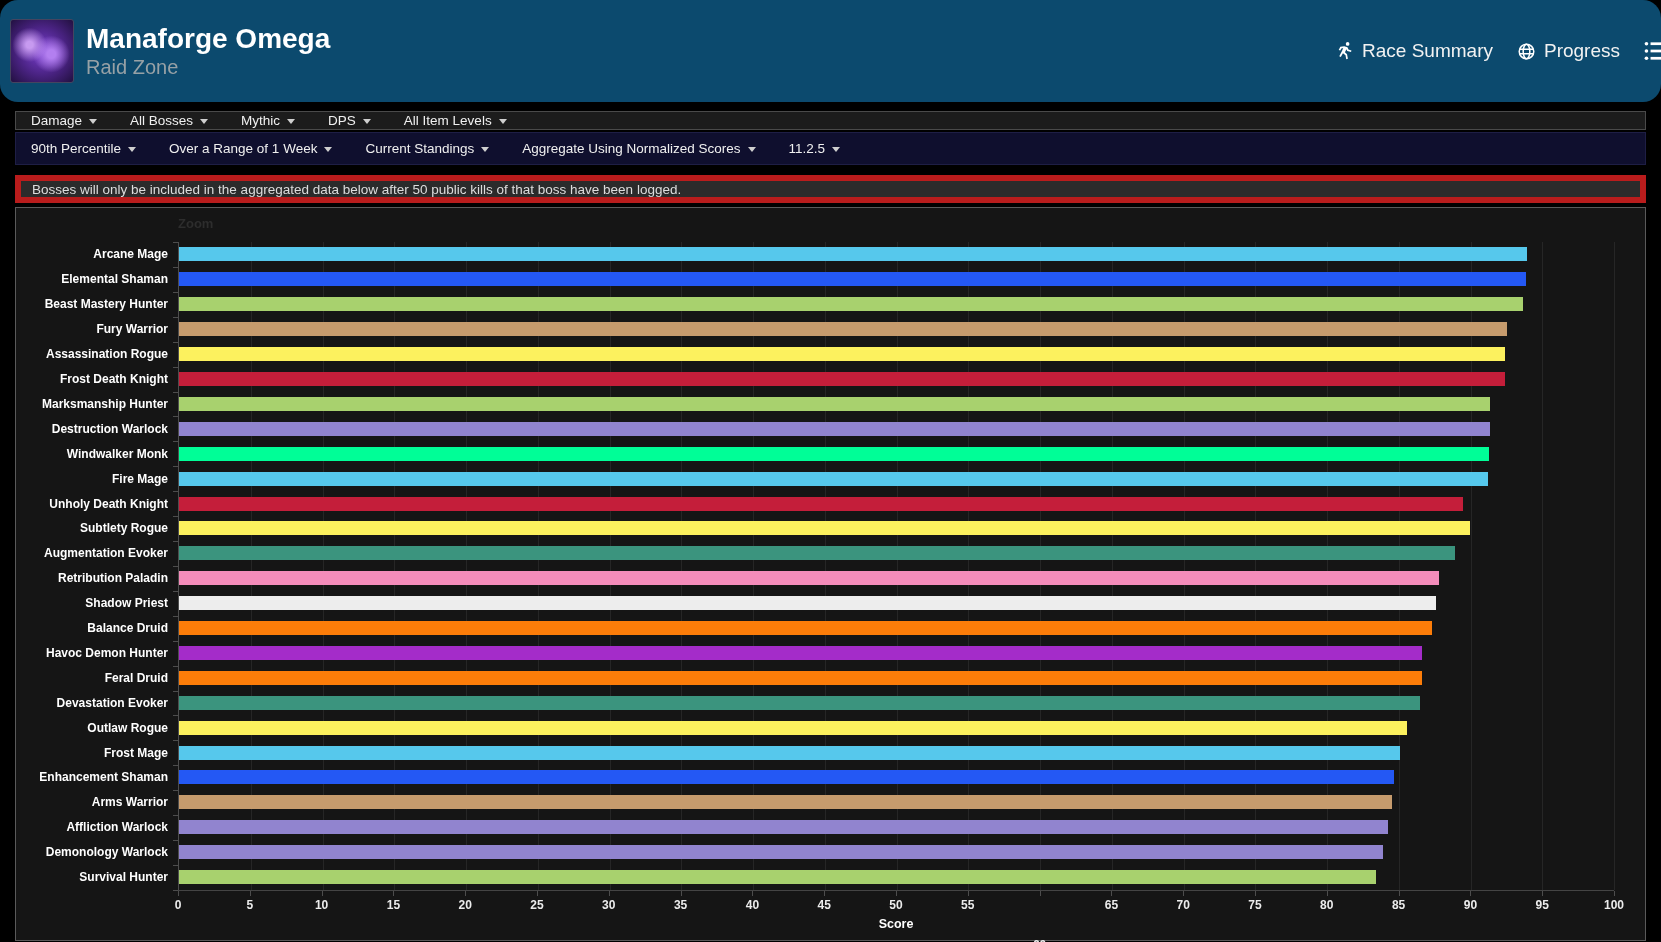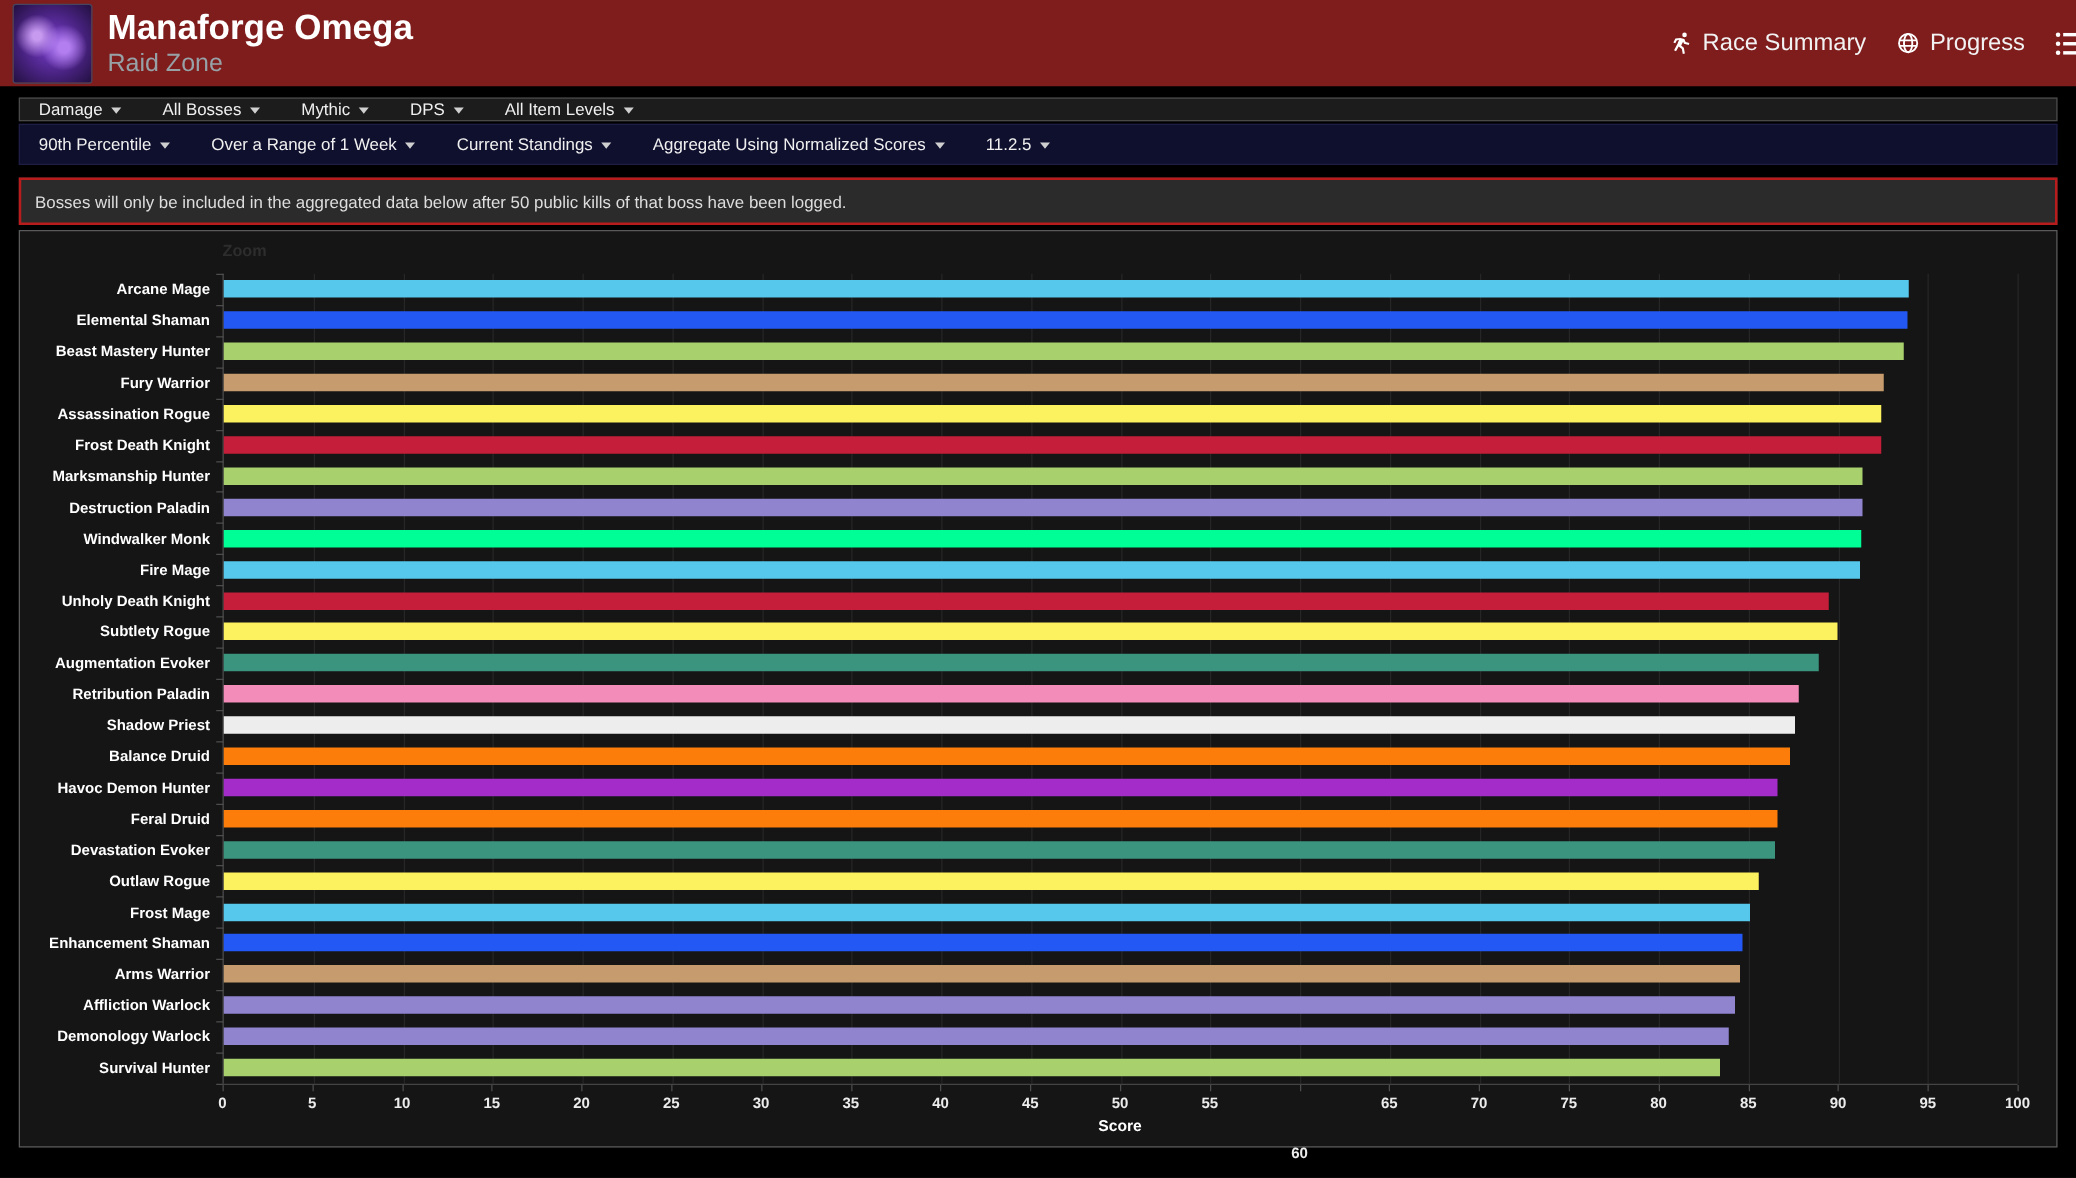--- a/index.html
+++ b/index.html
@@ -3,21 +3,21 @@
 <meta charset="utf-8">
 <style>
   * { box-sizing: border-box; }
   html,body { margin:0; padding:0; }
   body {
     width:1661px; height:942px; overflow:hidden;
     background:#000; color:#fff;
     font-family:"Liberation Sans", sans-serif;
   }
   
-  .header { height:69px; background:#7f1d1d; display:flex; align-items:center; }
+  .header { height:102px; background:#0c4a6e; display:flex; align-items:center;border-radius:18px; }
   .zone-icon {
     width:64px; height:64px; margin:11px 12px 11px 10px; border-radius:3px;
     border:1px solid #454560;
     background:
       radial-gradient(circle at 30% 40%, #c79af0 0 6%, transparent 30%),
       radial-gradient(circle at 65% 55%, #b37ff0 0 8%, transparent 35%),
       radial-gradient(circle at 50% 50%, #7a3fd0 0%, #4a2383 55%, #221040 100%);
   }
   .zone-titles { display:flex; flex-direction:column; justify-content:center; }
   .zone-title { font-size:28px; font-weight:700; color:#fff; line-height:1.15; }
@@ -30,21 +30,21 @@
   .navbar { margin:0 15px; display:flex; align-items:center; padding:0 15px; gap:33px; font-size:13.5px; }
   .navbar1 { margin-top:9px; height:19px; background:#1C1C1C; border:1px solid #4A4A4A; color:#f0f0f0; }
   .navbar2 { margin-top:2px; height:33px; background:#0F0F2E; border:1px solid #1E1E45; color:#f0f0f0; }
   .nav-item { display:flex; align-items:center; gap:7px; cursor:pointer; white-space:nowrap; }
   .caret {
     width:0; height:0; border-left:4px solid transparent; border-right:4px solid transparent;
     border-top:5px solid #cfcfcf; display:inline-block; margin-top:2px;
   }
   
   .notice {
-    margin:10px 15px 0; height:38px; background:#2B2B2B; border:2px solid #b91c1c;
+    margin:10px 15px 0; height:28px; background:#2B2B2B; border:6px solid #b91c1c;
     display:flex; align-items:center; padding:0 11px; font-size:13.5px; color:#ddd;
   }
   
   .chart-panel {
     position:relative; margin:4px 15px 0; height:734px;
     background:#151515; border:1px solid #5A5A5A;
   }
   .chart-zoom-title { position:absolute; left:162px; top:8px; font-size:13px; font-weight:700; color:#2D2D2D; }
   .chart-area { position:absolute; left:0; top:34px; width:1629px; height:648px; }
   .plot-grid {
@@ -252,21 +252,21 @@
             <div class="score-bar" style="width: 90.4%; background: rgb(196, 30, 58);"></div>
           </div>
         </div>
         <div class="chart-row">
           <div class="row-label">Marksmanship Hunter</div>
           <div class="bar-track">
             <div class="score-bar" style="width: 89.4%; background: rgb(168, 209, 110);"></div>
           </div>
         </div>
         <div class="chart-row">
-          <div class="row-label">Destruction Paladin</div>
+          <div class="row-label">Destruction Warlock</div>
           <div class="bar-track">
             <div class="score-bar" style="width: 89.4%; background: rgb(145, 132, 207);"></div>
           </div>
         </div>
         <div class="chart-row">
           <div class="row-label">Windwalker Monk</div>
           <div class="bar-track">
             <div class="score-bar" style="width: 89.3%; background: rgb(0, 254, 151);"></div>
           </div>
         </div>

